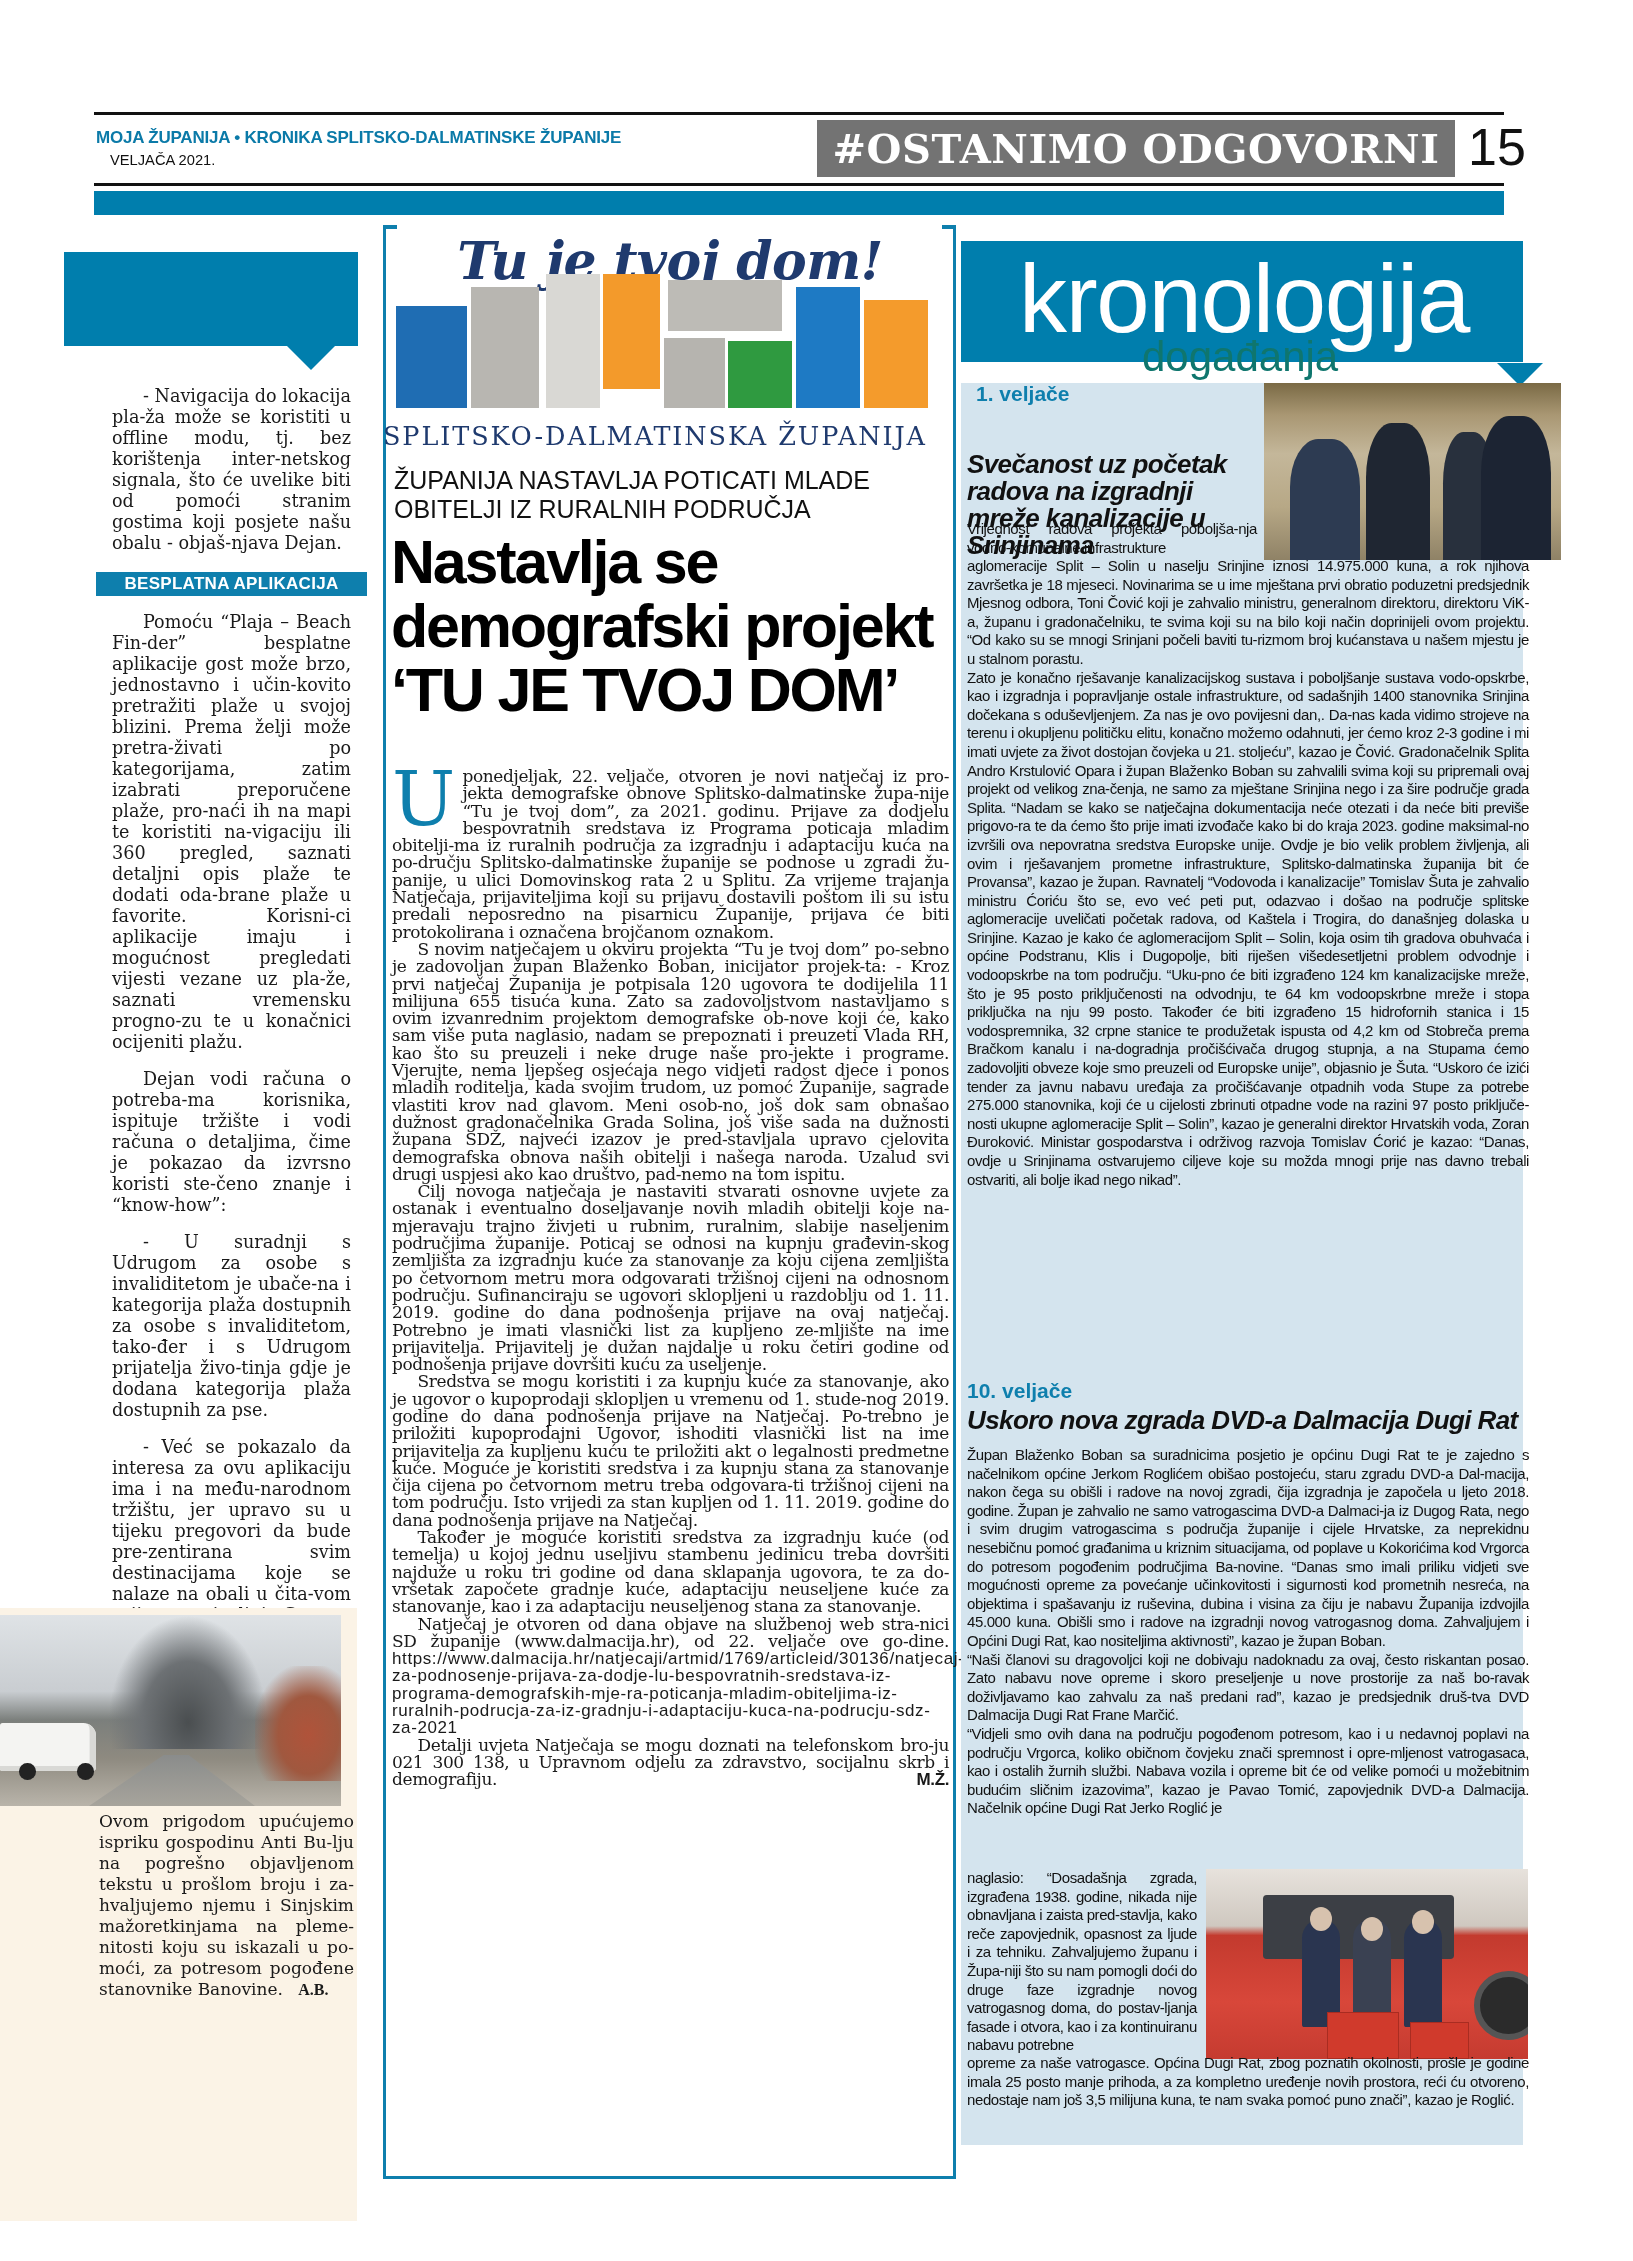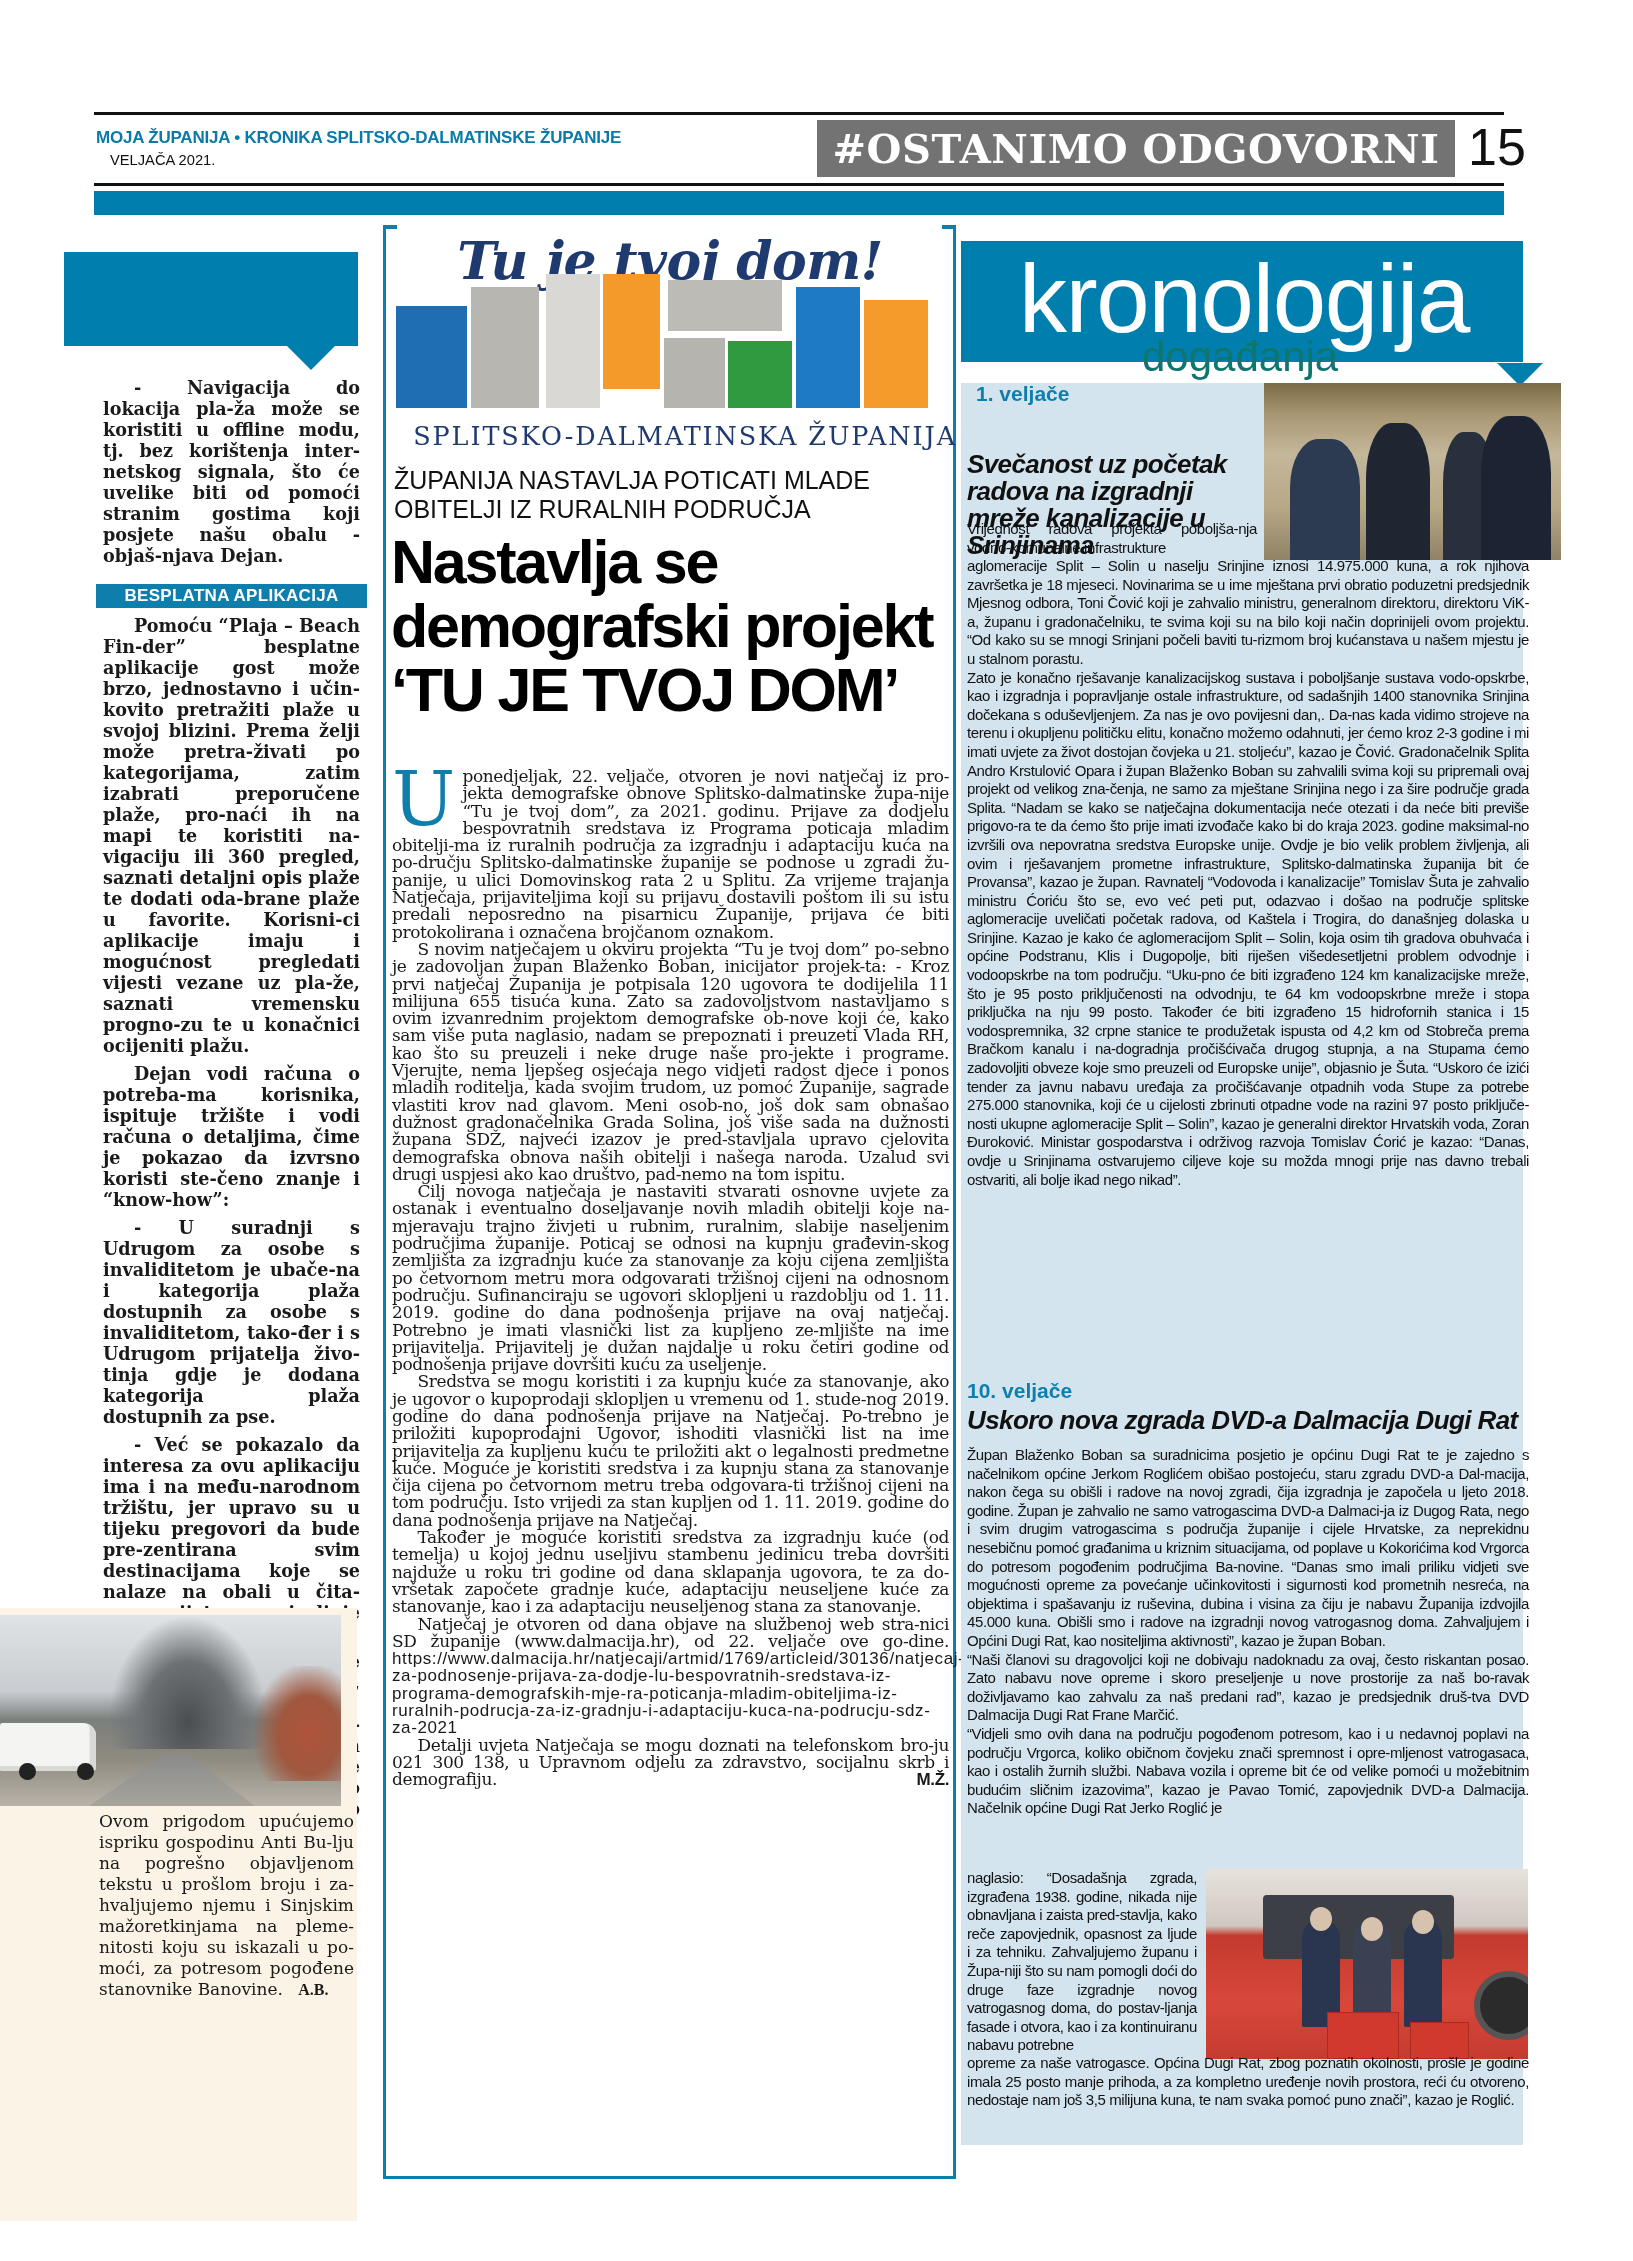--- a/index.html
+++ b/index.html
@@ -12,41 +12,41 @@
   .hdr-band { left:94px; top:191px; width:1410px; height:24px; background:#007ead; }
   .hdr-kicker { left:96px; top:128px; font-family:"Liberation Sans", sans-serif; font-weight:bold; font-size:17px; color:#0b7aa8; letter-spacing:-0.2px; white-space:nowrap; }
   .hdr-date { left:110px; top:152px; font-family:"Liberation Sans", sans-serif; font-size:14.7px; color:#111; white-space:nowrap; }
   .hdr-slogan { left:817px; top:120px; width:638px; height:57px; background:#737373; color:#fff; font-family:"DejaVu Serif", serif; font-weight:bold; font-size:40px; line-height:57px; text-align:center; letter-spacing:0.6px; white-space:nowrap; }
   .hdr-page { left:1468px; top:119px; font-family:"Liberation Sans", sans-serif; font-size:52px; line-height:57px; color:#111; }
 
   
   .left-box { left:64px; top:252px; width:294px; height:94px; background:#007ead; }
   .left-arrow { left:287px; top:346px; width:0; height:0; border-left:24px solid transparent; border-right:24px solid transparent; border-top:24px solid #007ead; }
   .left-text { left:96px; top:370px; width:271px; font-size:17.6px; line-height:21px; text-align:justify; hyphens:manual; }
-  .left-text p { margin:7px; text-indent:31px;font-weight:bold; }
+  .left-text p { margin:16px; text-indent:31px; }
   .subhead { display:block; background:#0e7fad; color:#fff; font-family:"Liberation Sans", sans-serif; font-weight:bold; font-size:17px; text-align:center; padding:1.3px 0; margin:18px 0 6.4px 0; text-indent:0; letter-spacing:0.3px; }
   .cream { left:0px; top:1608px; width:357px; height:613px; background:#fbf3e6; }
   .photo-road { left:0px; top:1615px; width:341px; height:191px; background:linear-gradient(180deg,#dfe3e6 0%,#c9cdd1 40%,#7b7f7c 55%,#8e8a80 75%,#b9b4aa 100%); overflow:hidden; }
   .photo-road .trees { position:absolute; left:108px; top:0; width:160px; height:134px; background:radial-gradient(ellipse at 50% 80%,#4a4e50 0%,#6d7174 40%,transparent 70%); }
   .photo-road .foliage { position:absolute; left:255px; top:51px; width:89px; height:115px; background:radial-gradient(ellipse at 60% 60%,#b0533a 0%,#a0583f 40%,transparent 75%); }
   .photo-road .van { position:absolute; left:0; top:108px; width:96px; height:48px; background:#f4f4f2; border-radius:2.6px 12.8px 3.8px 2.6px; box-shadow:inset -6.4px -5.1px 0 #d9d9d6; }
   .photo-road .wheel1, .photo-road .wheel2 { position:absolute; top:148px; width:16.6px; height:16.6px; border-radius:50%; background:#222; }
   .photo-road .wheel1 { left:19px; } .photo-road .wheel2 { left:77px; }
   .photo-road .road { position:absolute; left:89px; top:140px; width:166px; height:51px; background:linear-gradient(180deg,#8a8c8b,#a7a49c); clip-path:polygon(45% 0,60% 0,100% 100%,0 100%); }
   .caption { left:99px; top:1811px; width:255px; font-size:17px; line-height:21px; text-align:justify; }
   .caption .sig { font-family:Liberation Serif, serif; font-weight:bold; font-size:16px; margin-left:15.3px; }
 
   
   .frame { left:383px; top:225px; width:573px; height:1954px; border:3.8px solid #0e7fad; border-top:none; box-sizing:border-box; }
   .frame-top-l { left:383px; top:225px; width:14px; height:3.8px; background:#0e7fad; }
   .frame-top-r { left:942px; top:225px; width:14px; height:3.8px; background:#0e7fad; }
   .logo-title { left:383px; top:230px; width:574px; text-align:center; font-family:"DejaVu Serif", serif; font-style:italic; font-weight:bold; font-size:52px; color:#1f3a6e; letter-spacing:-0.6px; }
   .logo-bars { left:396px; top:274px; width:549px; height:140px; }
   .logo-bar { position:absolute; }
-  .logo-sub { left:383px; top:421px; width:574px; text-align:right; font-family:"DejaVu Serif", serif; font-size:25.5px; color:#1f3a6e; letter-spacing:1.9px; }
+  .logo-sub { left:383px; top:421px; width:574px; text-align:left; font-family:"DejaVu Serif", serif; font-size:25.5px; color:#1f3a6e; letter-spacing:1.9px; }
   .kicker { left:394px; top:466px; width:549px; font-family:"Liberation Sans", sans-serif; font-size:25px; line-height:29px; color:#111; }
   .headline { left:391px; top:530px; width:562px; font-family:"Liberation Sans", sans-serif; font-weight:bold; font-size:61px; line-height:64px; letter-spacing:-2.2px; color:#000; }
   .body { left:392px; top:768px; width:557px; font-family:"DejaVu Serif", serif; font-size:17px; line-height:17.3px; text-align:justify; letter-spacing:-0.4px; }
   .body p { margin:0; text-indent:25.5px; }
   .body p.first { text-indent:0; }
   .dropcap { float:left; font-family:"DejaVu Serif", serif; font-size:75px; line-height:54px; color:#0e7fad; margin:3.8px 7.7px 0 0; }
   .body .url { font-family:"Liberation Sans", sans-serif; letter-spacing:0.6px; }
   .body .sig { float:right; font-family:"Liberation Sans", sans-serif; font-weight:bold; }
 
   

